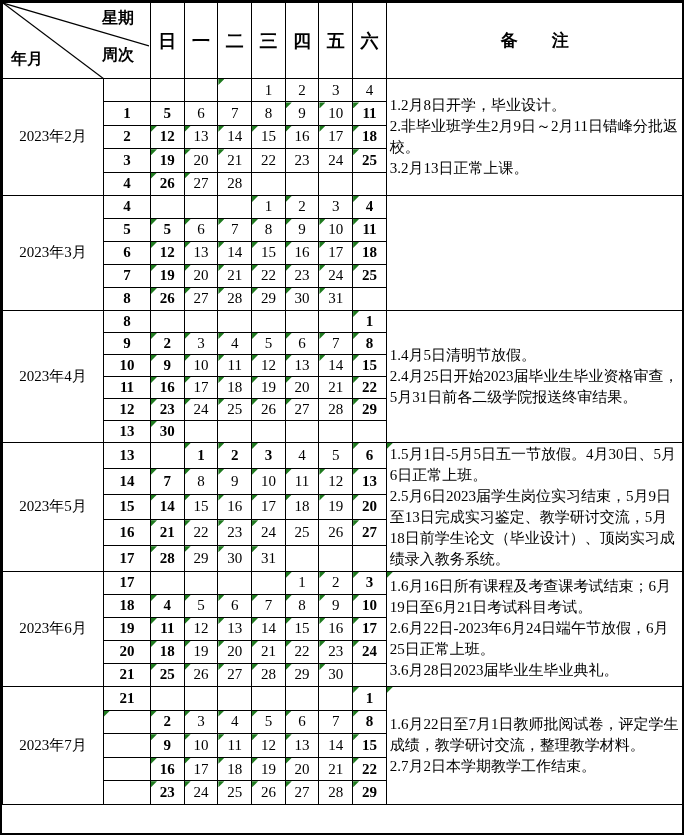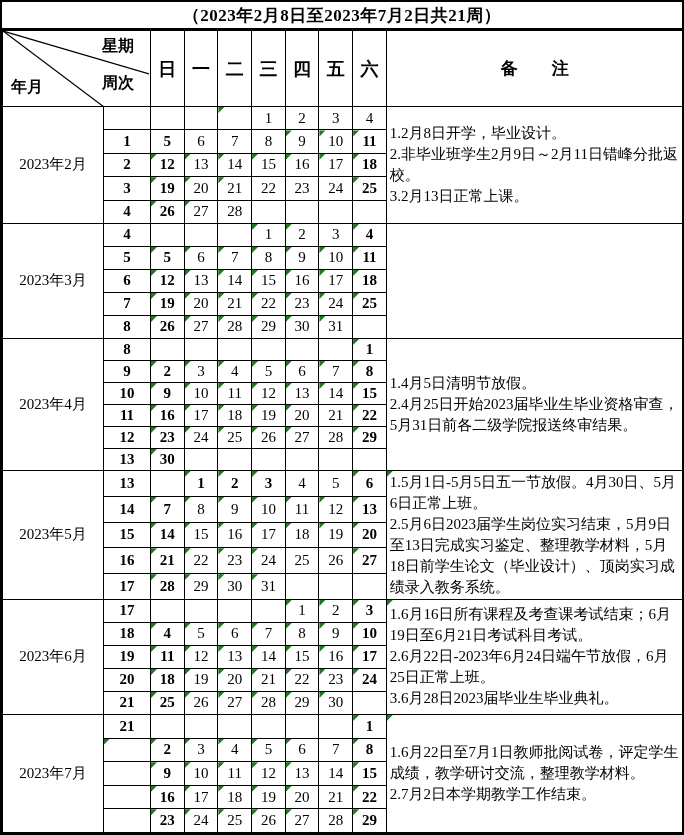--- a/index.html
+++ b/index.html
@@ -35,21 +35,20 @@
   }
   .gtri{
     position:absolute; left:0; top:0; width:6px; height:6px;
     clip-path:polygon(0 0, 100% 0, 0 100%); display:block;
   }
 </style>
 </head>
 <body>
 
 <div class="sheet">
-  <div class="title">（2023年2月8日至2023年7月2日共21周）</div>
   <table id="cal">
     <colgroup>
       <col style="width:101px">
       <col style="width:47px">
       <col style="width:33.7px">
         <col style="width:33.7px">
         <col style="width:33.7px">
         <col style="width:33.7px">
         <col style="width:33.7px">
         <col style="width:33.7px">
@@ -260,21 +259,21 @@
           <td class="date-cell"></td>
           <td class="date-cell bold">1<i class="gtri" style="background: rgb(31, 122, 31);"></i></td>
           <td class="date-cell bold">2<i class="gtri" style="background: rgb(31, 122, 31);"></i></td>
           <td class="date-cell bold">3<i class="gtri" style="background: rgb(31, 122, 31);"></i></td>
           <td class="date-cell">4</td>
           <td class="date-cell">5</td>
           <td class="date-cell bold">6<i class="gtri" style="background: rgb(31, 122, 31);"></i></td>
           <td class="notes-cell" rowspan="5">
             <i class="gtri" style="background: rgb(31, 122, 31);"></i>
             <div>1.5月1日-5月5日五一节放假。4月30日、5月6日正常上班。</div>
-            <div>2.5月6日2023届学生岗位实习结束，5月9日至13日完成实习鉴定、整理教学材料，5月18日前学生论文（毕业设计）、顶岗实习成绩录入教务系统。</div>
+            <div>2.5月6日2023届学生岗位实习结束，5月9日至13日完成实习鉴定、教学研讨交流，5月18日前学生论文（毕业设计）、顶岗实习成绩录入教务系统。</div>
           </td>
         </tr>
         <tr style="height: 25.8px;">
           <td class="week-cell">14</td>
           <td class="date-cell bold">7<i class="gtri" style="background: rgb(31, 122, 31);"></i></td>
           <td class="date-cell">8<i class="gtri" style="background: rgb(31, 122, 31);"></i></td>
           <td class="date-cell">9<i class="gtri" style="background: rgb(31, 122, 31);"></i></td>
           <td class="date-cell">10<i class="gtri" style="background: rgb(31, 122, 31);"></i></td>
           <td class="date-cell">11<i class="gtri" style="background: rgb(31, 122, 31);"></i></td>
           <td class="date-cell">12<i class="gtri" style="background: rgb(31, 122, 31);"></i></td>

